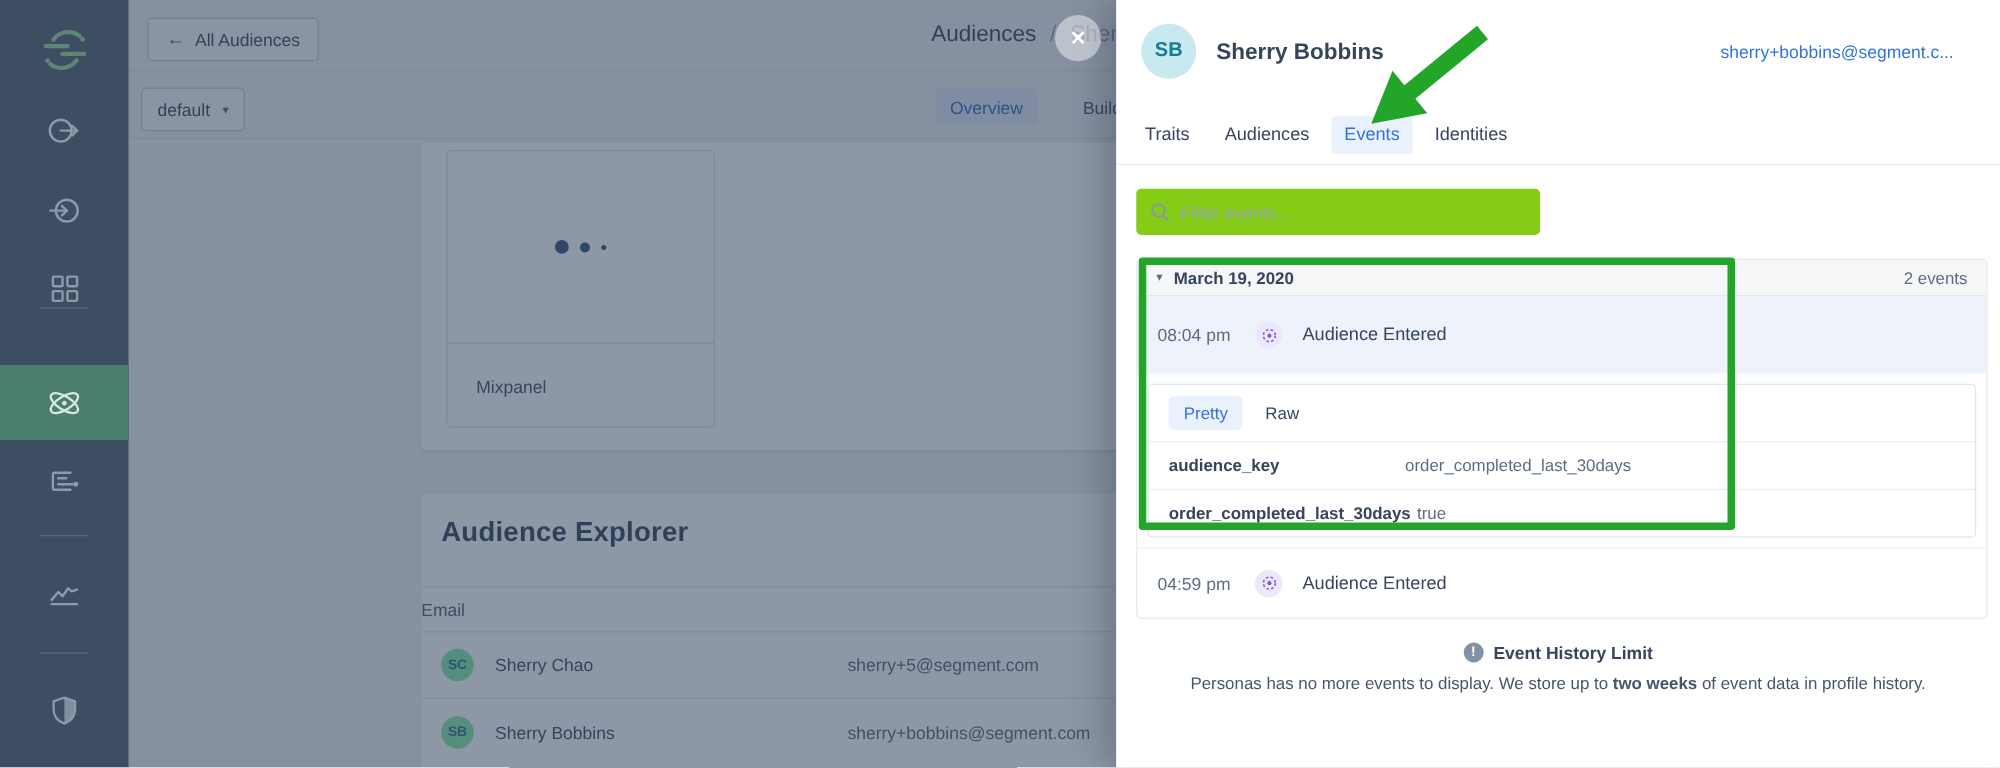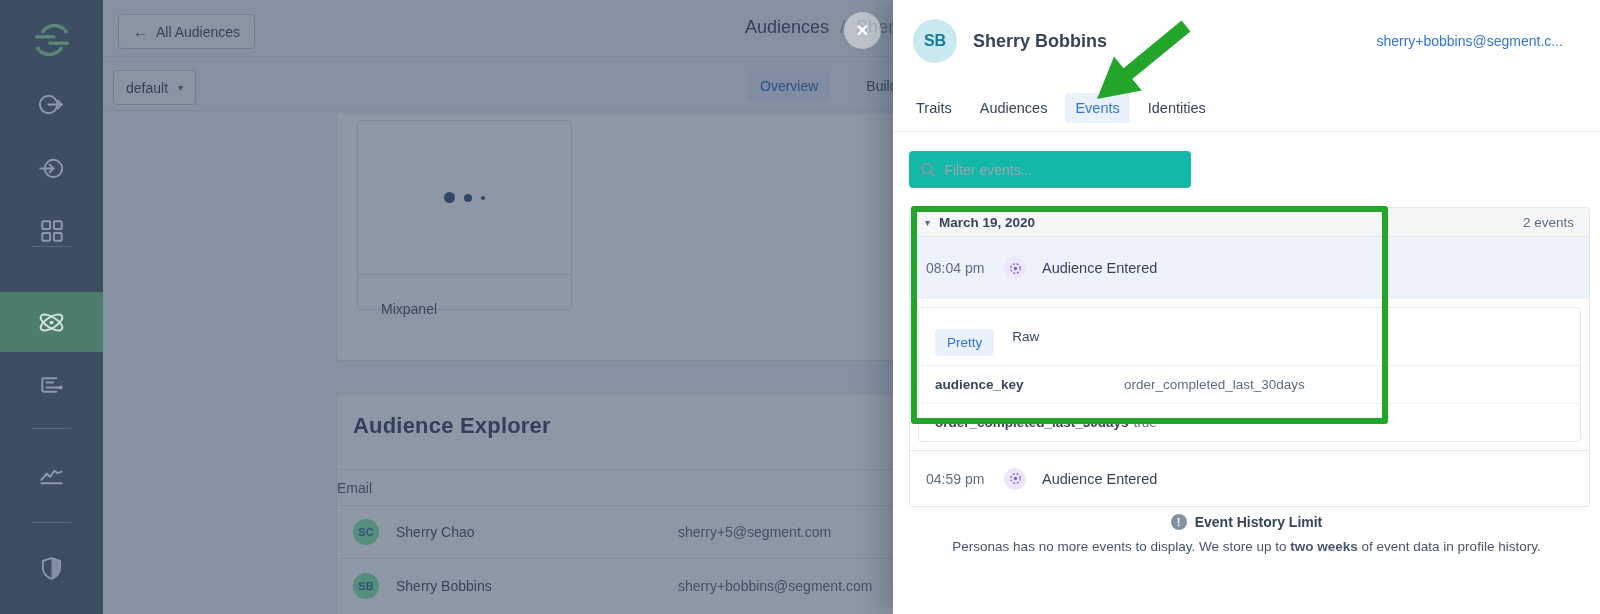--- a/index.html
+++ b/index.html
@@ -33,21 +33,21 @@
 
   .default-btn { position:absolute; left:10px; top:70px; height:35px; padding:0 12px; display:flex; align-items:center; gap:10px;
     border:1px solid #c3ccd6; border-radius:4px; font-size:14px; color:#404f64; background:#f6f8fa; }
   .caret { font-size:10px; color:#5a6b80; }
 
   .view-tabs { position:absolute; left:645px; top:71px; display:flex; align-items:center; gap:24px; font-size:14px; }
   .view-tab { padding:7px 12px; border-radius:4px; color:#46556c; }
   .view-tab.active { background:#dfe9f7; color:#3b6fc4; }
 
   .card1 { position:absolute; left:234px; top:114px; width:700px; height:246px; background:#fff; border-radius:4px; box-shadow:0 1px 2px rgba(40,55,75,.12); }
-  .mix-tile { position:absolute; left:20px; top:6px; width:215px; height:190px; border:1px solid #dbe1e8; border-radius:4px; background:#fff; }
+  .mix-tile { position:absolute; left:20px; top:6px; width:215px; height:222px; border:1px solid #dbe1e8; border-radius:4px; background:#fff; }
   .mix-dots { position:absolute; left:0; top:0; width:100%; height:153px; display:flex; align-items:center; justify-content:center; gap:9px; }
   .dot { background:#3a567a; border-radius:50%; }
   .dot.d1{ width:11px; height:11px; } .dot.d2{ width:8px; height:8px; } .dot.d3{ width:4px; height:4px; }
   .mix-label-row { position:absolute; left:0; top:153px; width:100%; height:69px; border-top:1px solid #dbe1e8; display:flex; align-items:center; padding:0 23px; font-size:14px; color:#46556c; }
 
   .card2 { position:absolute; left:234px; top:395px; width:700px; height:260px; background:#fff; border-radius:4px 4px 0 0; box-shadow:0 1px 2px rgba(40,55,75,.12); }
   .explorer-title { position:absolute; left:16px; top:18px; font-size:22px; font-weight:700; color:#3b4a63; letter-spacing:.2px; }
   .tbl-head { position:absolute; left:0; top:74px; width:100%; height:37px; border-top:1px solid #e5eaef; border-bottom:1px solid #e5eaef;
     display:flex; align-items:center; font-size:14px; color:#55657b; }
   .col-name { padding-left:16px; width:325px; }
@@ -70,21 +70,21 @@
   .p-avatar { position:absolute; left:20px; top:19px; width:44px; height:44px; border-radius:50%;
     background:#c9e9f0; color:#177c95; font-size:16px; font-weight:700; display:flex; align-items:center; justify-content:center; }
   .p-name { position:absolute; left:80px; top:31px; font-size:18px; font-weight:700; color:#36455c; }
   .p-email { position:absolute; right:37px; top:33px; font-size:14px; color:#3173de; text-decoration:none; }
 
   .p-tabs { position:absolute; left:13px; top:93px; display:flex; align-items:center; gap:8px; font-size:14.5px; }
   .p-tab { padding:7px 10px; border-radius:4px; color:#36455c; }
   .p-tab.active { background:#e9f1fd; color:#3173de; }
   .p-tabs-line { position:absolute; left:0; top:131px; width:707px; height:1px; background:#e7ebef; }
 
-  .filter-box { position:absolute; left:16px; top:151px; width:282px; height:37px; background:#14b8a6; border-radius:4px;
+  .filter-box { position:absolute; left:16px; top:151px; width:323px; height:37px; background:#84cc16; border-radius:4px;
     display:flex; align-items:center; padding:0 11px; gap:9px; }
   .filter-input { border:none; outline:none; background:transparent; font-family:"Liberation Sans",sans-serif;
     font-size:14px; color:#404f64; width:100%; }
   .filter-input::placeholder { color:#9aa6b4; }
 
   .events-card { position:absolute; left:16px; top:207px; width:681px; border:1px solid #e2e7ec; border-radius:4px; background:#fff; }
   .ev-head { height:29px; background:#f5f6f8; border-bottom:1px solid #e2e7ec; border-radius:4px 4px 0 0;
     display:flex; align-items:center; justify-content:space-between; padding:0 15px; }
   .ev-date-wrap { display:flex; align-items:center; gap:9px; }
   .ev-caret { font-size:10px; color:#5a6b80; }
@@ -95,21 +95,21 @@
   .ev-row.selected { background:#edf2fb; height:62px; }
   .ev-row.plain { background:#fff; height:56px; border-top:1px solid #e2e7ec; border-radius:0 0 4px 4px; }
   .ev-time { width:72px; font-size:14px; color:#5c6d81; }
   .evt-icon { width:22px; height:22px; border-radius:50%; background:#ece7fb; display:flex; align-items:center; justify-content:center; margin:0 0 0 6px; }
   .ev-name { margin-left:16px; font-size:14.5px; font-weight:500; color:#36455c; }
 
   .detail-wrap { background:#fff; padding:8px; }
   .detail-card { border:1px solid #e2e7ec; border-radius:4px; }
   .detail-tabs { display:flex; align-items:center; padding:9px 16px; border-bottom:1px solid #eceff3; gap:18px; }
   .d-tab { font-size:13.5px; color:#36455c; }
-  .d-tab.active { background:#e9f1fd; color:#3173de; padding:6px 12px; border-radius:4px;margin-top:12px; }
+  .d-tab.active { background:#e9f1fd; color:#3173de; padding:6px 12px; border-radius:4px; }
   .kv-row { display:flex; align-items:center; padding:11px 16px; gap:5px; }
   .kv-row + .kv-row { border-top:1px solid #eceff3; }
   .kv-key { min-width:184px; font-size:13.5px; font-weight:700; color:#36455c; }
   .kv-val { font-size:13.5px; color:#5c6d81; }
 
   .notice { position:absolute; left:0; top:514px; width:707px; text-align:center; }
   .notice-title { display:flex; align-items:center; justify-content:center; gap:8px; font-size:14px; font-weight:700; color:#36455c; }
   .excl-icon { width:16px; height:16px; border-radius:50%; background:#8391a4; color:#fff; font-size:11px; font-weight:700;
     display:flex; align-items:center; justify-content:center; }
   .notice-body { margin-top:9px; font-size:13.5px; color:#47556b; }

